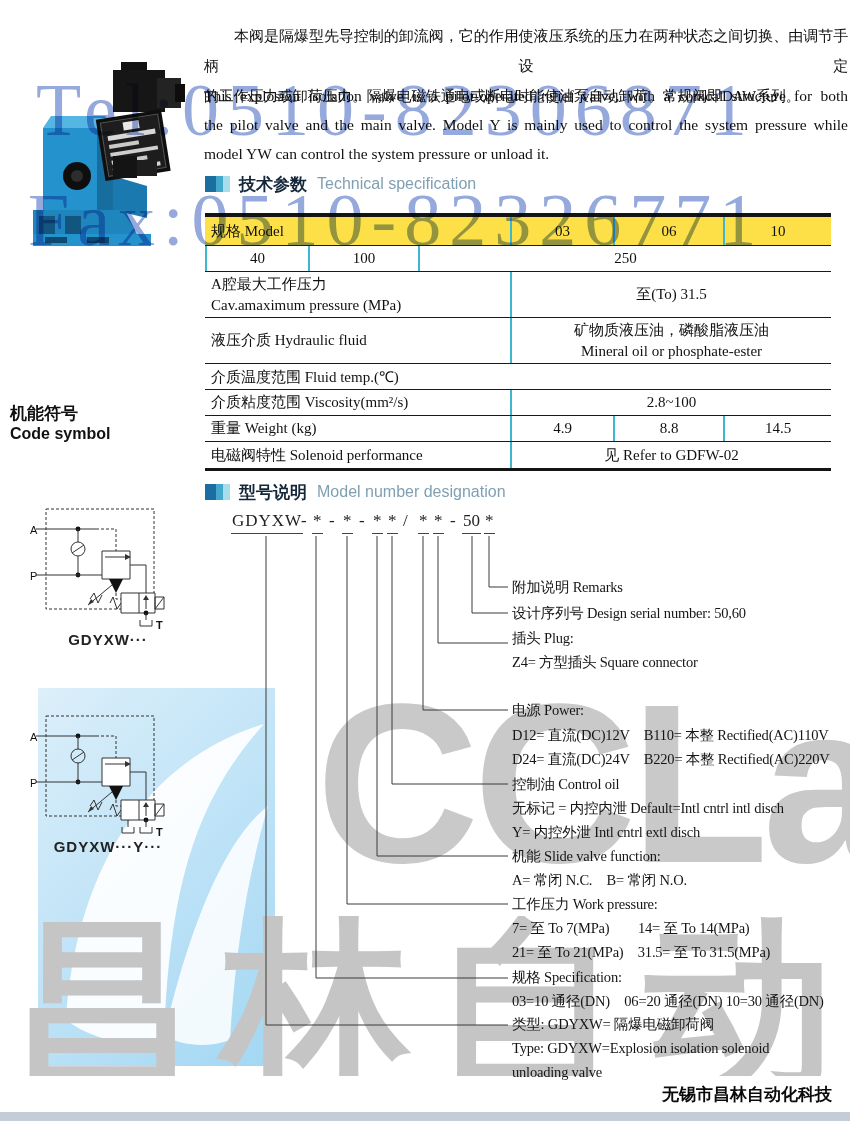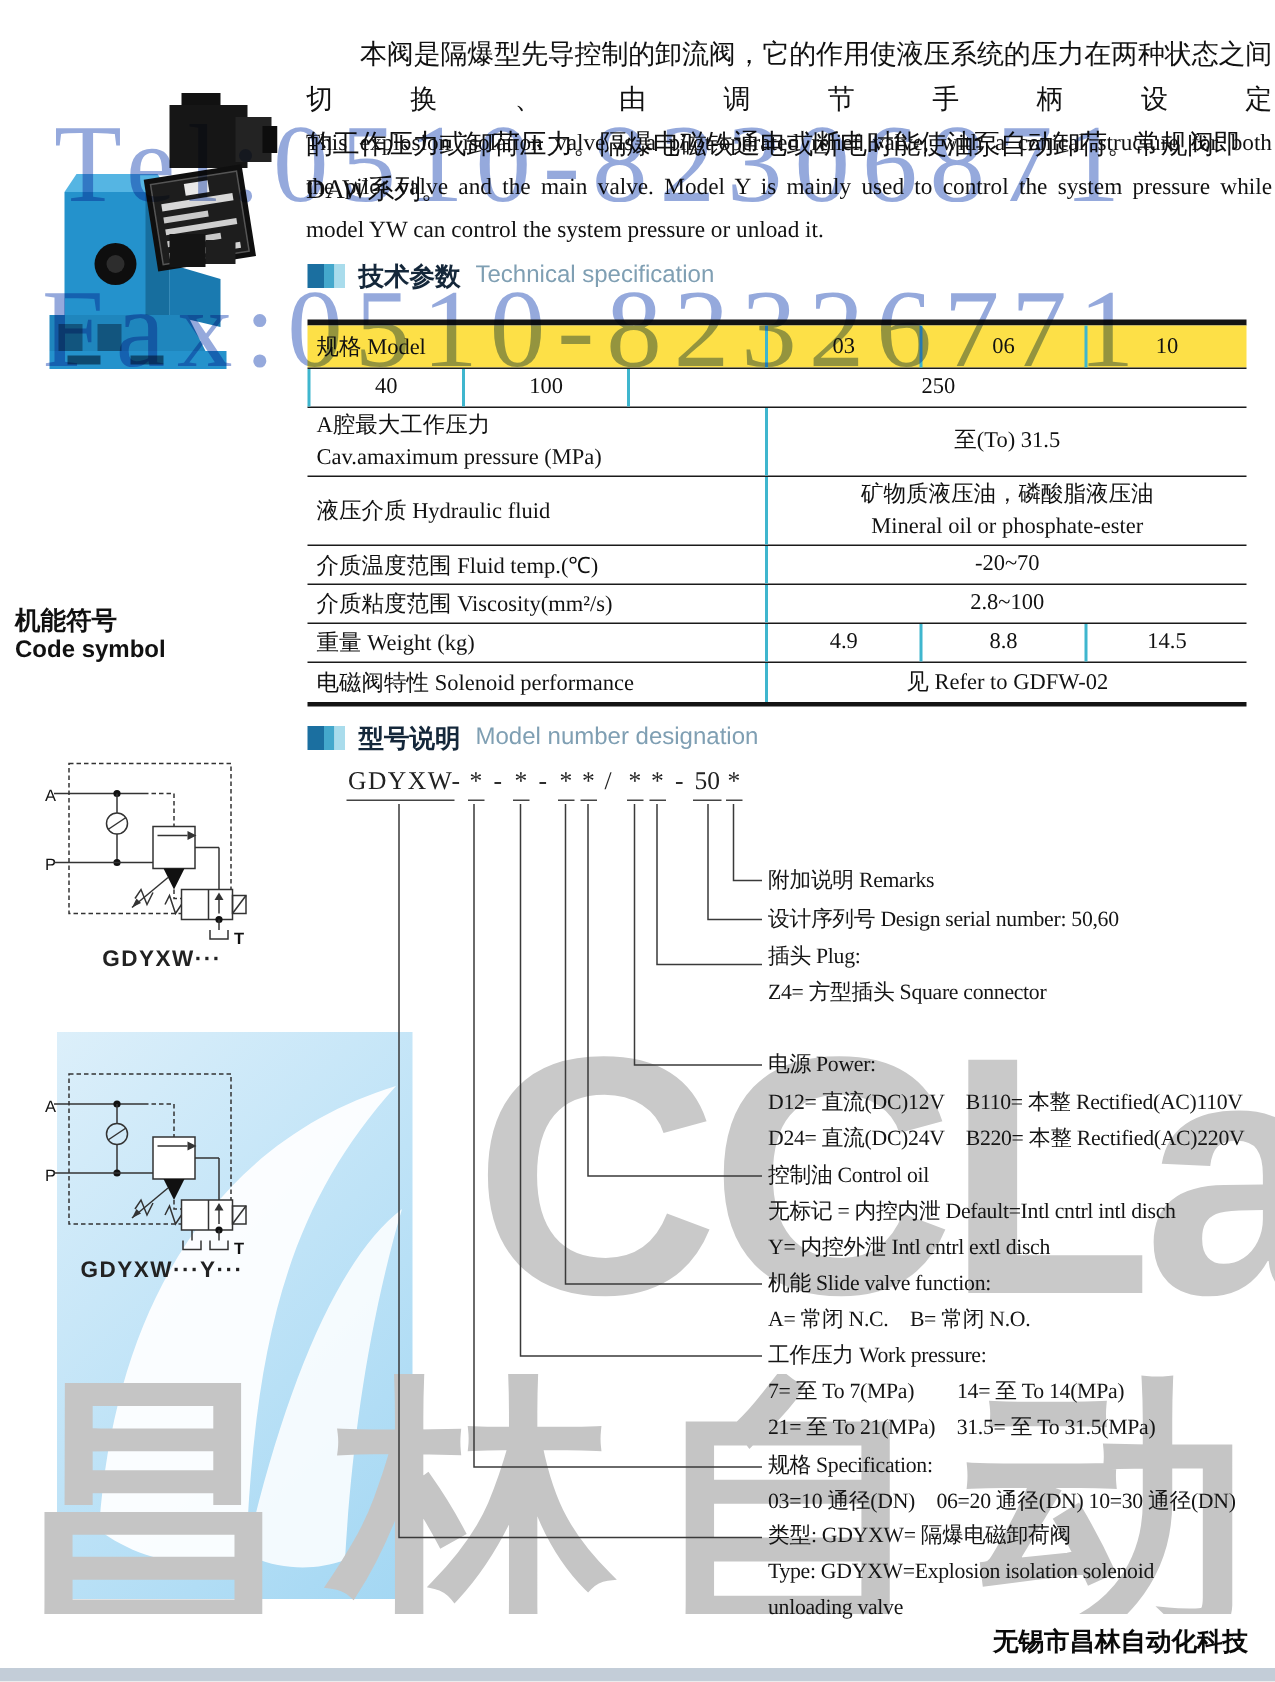--- a/index.html
+++ b/index.html
@@ -20,21 +20,21 @@
   
   .telfax{position:absolute;z-index:6;mix-blend-mode:multiply;pointer-events:none;
      color:rgba(62,98,192,0.55);font-family:"Liberation Serif",serif;
      font-size:74px;letter-spacing:8px;white-space:nowrap;}
   #wm-tel{left:36px;top:68px;}
   #wm-fax{left:28px;top:178px;}
 
   
   .ct{position:absolute;z-index:2;}
 
-  .intro-zh{left:204px;top:21px;width:644px;font-size:18px;line-height:30px;letter-spacing:-0.2px;}
+  .intro-zh{left:204px;top:21px;width:644px;font-size:15px;line-height:30px;letter-spacing:-0.2px;}
   .intro-zh .jl{text-align:justify;text-align-last:justify;}
   .intro-zh .l1{text-indent:2em;}
   .intro-en{left:204px;top:81px;width:644px;font-size:15.5px;line-height:29px;}
   .intro-en .jl{text-align:justify;text-align-last:justify;}
 
   .sec-header{display:flex;align-items:center;height:22px;}
   .sec-icon{width:25px;height:16px;display:flex;margin-right:9px;}
   .sec-icon .s1{width:11px;background:#1b6fa0;}
   .sec-icon .s2{width:7px;background:#44a8cc;}
   .sec-icon .s3{width:7px;background:#a9dcec;}
@@ -186,21 +186,20 @@
     </div>
     <div class="tr h46">
       <div class="cl">液压介质 Hydraulic fluid</div>
       <div class="cv cspan">
         <span>矿物质液压油，磷酸脂液压油</span>
         <span>Mineral oil or phosphate-ester</span>
       </div>
     </div>
     <div class="tr h26">
       <div class="cl">介质温度范围 Fluid temp.(℃)</div>
-      <div class="cv cspan">-20~70</div>
     </div>
     <div class="tr h26">
       <div class="cl">介质粘度范围 Viscosity(mm²/s)</div>
       <div class="cv cspan">2.8~100</div>
     </div>
     <div class="tr h26">
       <div class="cl">重量 Weight (kg)</div>
       <div class="cv c1">4.9</div>
       <div class="cv c2">8.8</div>
       <div class="cv c3">14.5</div>

